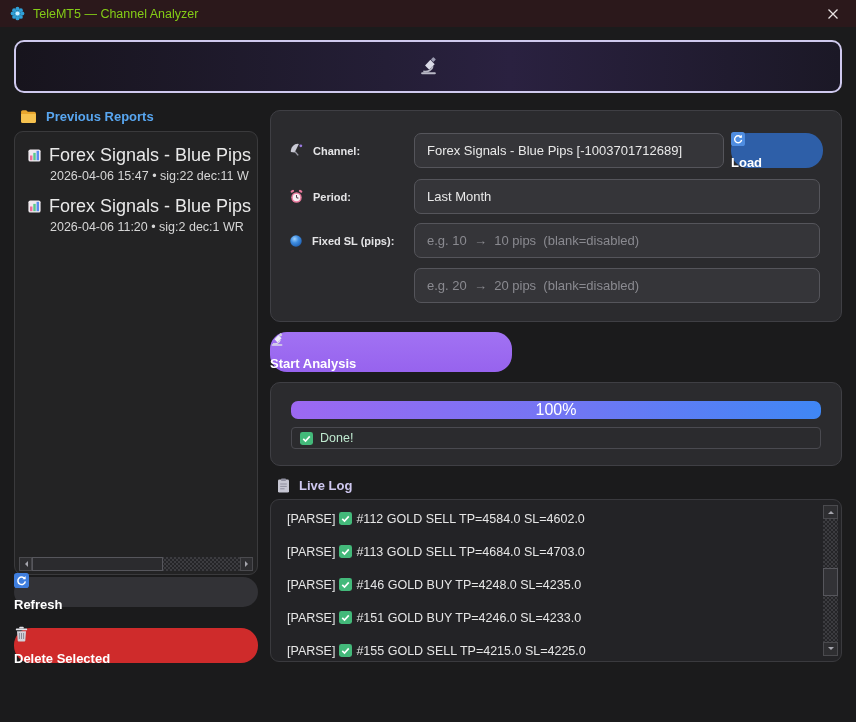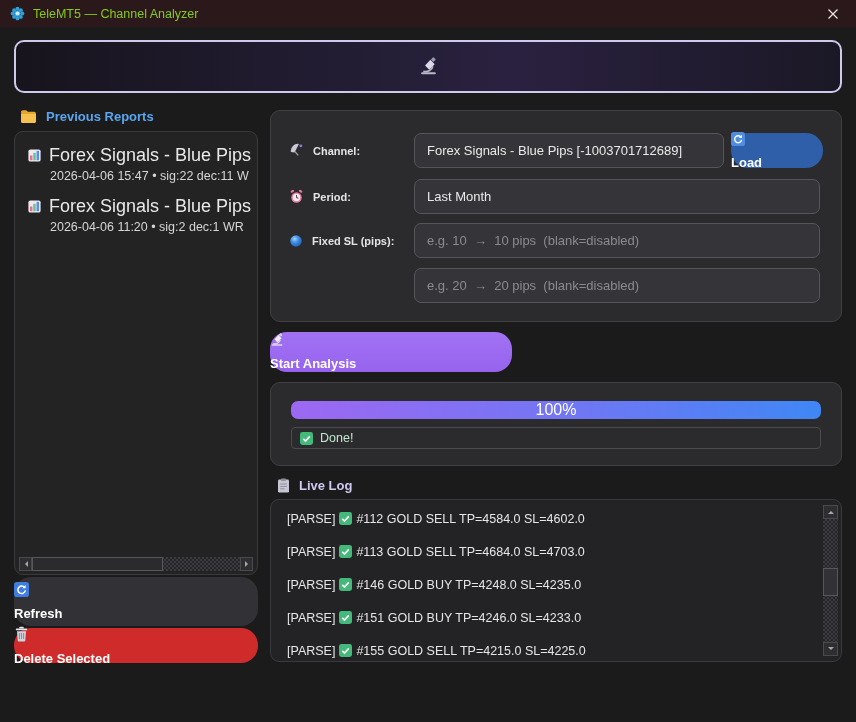--- a/index.html
+++ b/index.html
@@ -43,21 +43,21 @@
   .tri-u { width:0; height:0; border:3px solid transparent; border-bottom-color:#a6a6ae; margin-bottom:2px; }
   .tri-d { width:0; height:0; border:3px solid transparent; border-top-color:#a6a6ae; margin-top:2px; }
   .v-scroll { position:absolute; right:3px; top:5px; bottom:5px; width:15px; display:flex; flex-direction:column; }
   .v-scroll .track { flex:1; position:relative; }
   .v-thumb { position:absolute; left:0; right:0; top:40%; height:28px; background:#323236; border:1px solid #56565c; }
   .v-scroll .sb-btn { width:100%; height:14px; }
 
   
   .btn { display:flex; align-items:flex-start; justify-content:center; gap:9px; border-radius:17px;
          color:#fff; font-size:13px; font-weight:bold; cursor:default;flex-direction:column; }
-  .refresh-btn { position:absolute; left:14px; top:577px; width:244px; height:49px; background:#323236; }
+  .refresh-btn { position:absolute; left:14px; top:577px; width:244px; height:30px; background:#323236; }
   .delete-btn { position:absolute; left:14px; top:628px; width:244px; height:35px; background:#cf2b2b; }
 
   
   .form-card { position:absolute; left:270px; top:110px; width:572px; height:212px;
                background:#2b2b2e; border:1px solid #3f3f44; border-radius:10px; }
   .f-label { position:absolute; left:18px; display:flex; align-items:center; gap:9px;
              color:#e4e4e6; font-size:11px; font-weight:bold; height:35px;text-align:center; }
   .f-field { position:absolute; left:143px; height:35px; background:#353539; border:1px solid #55555b;
              border-radius:7px; color:#e9e9e9; font-size:13px; display:flex; align-items:center;
              padding:12px 12px; font-family:"Liberation Sans","DejaVu Sans",sans-serif; }

